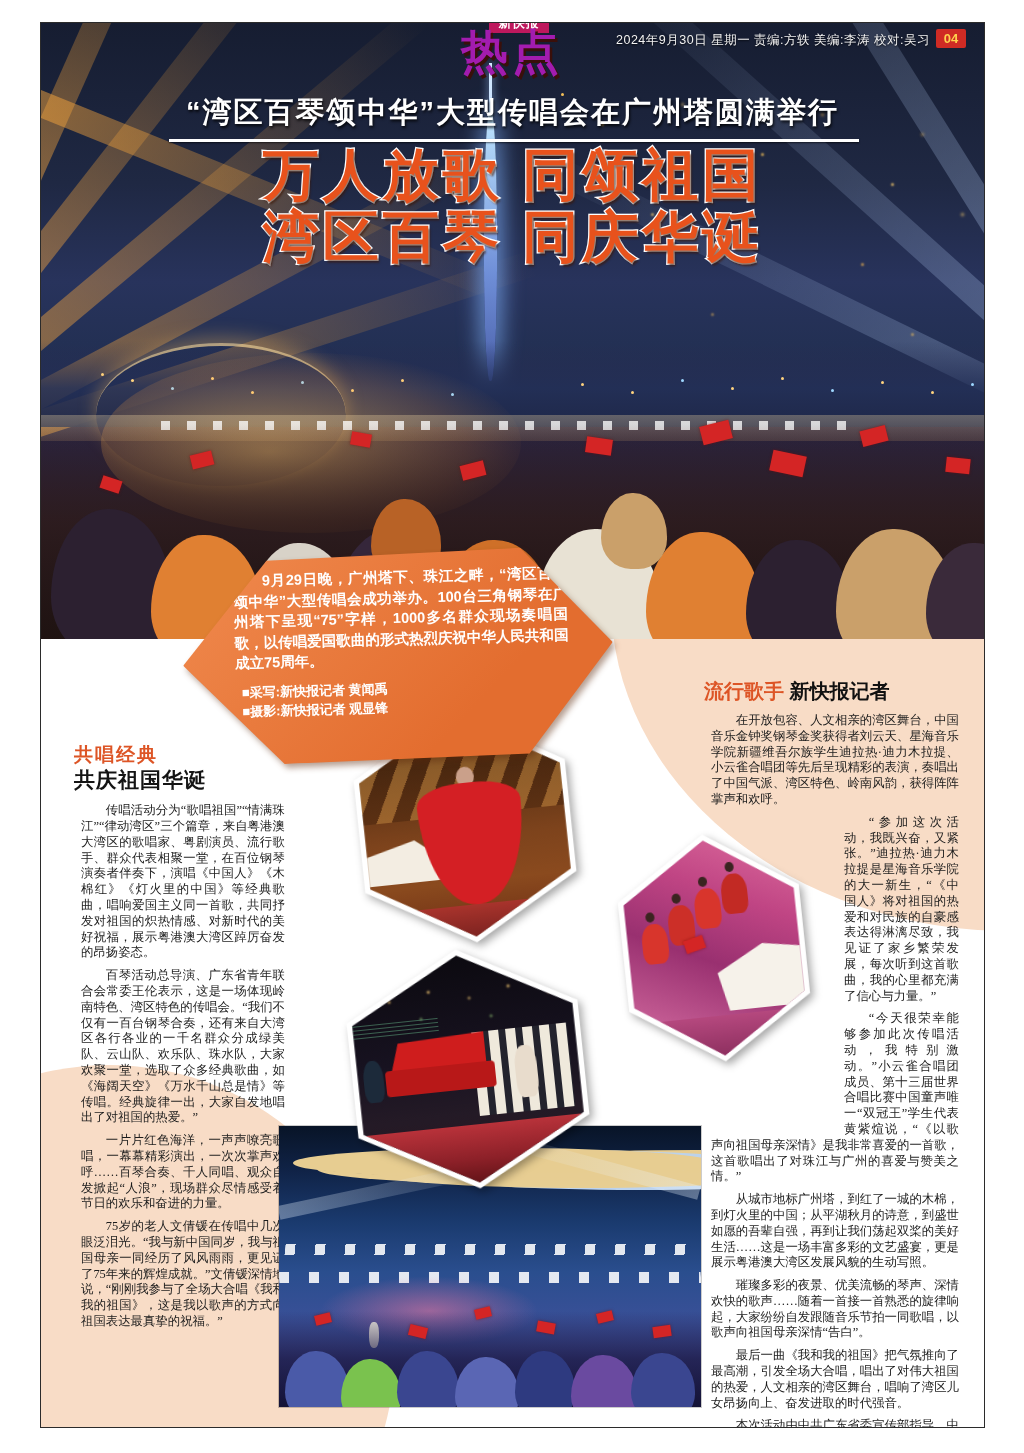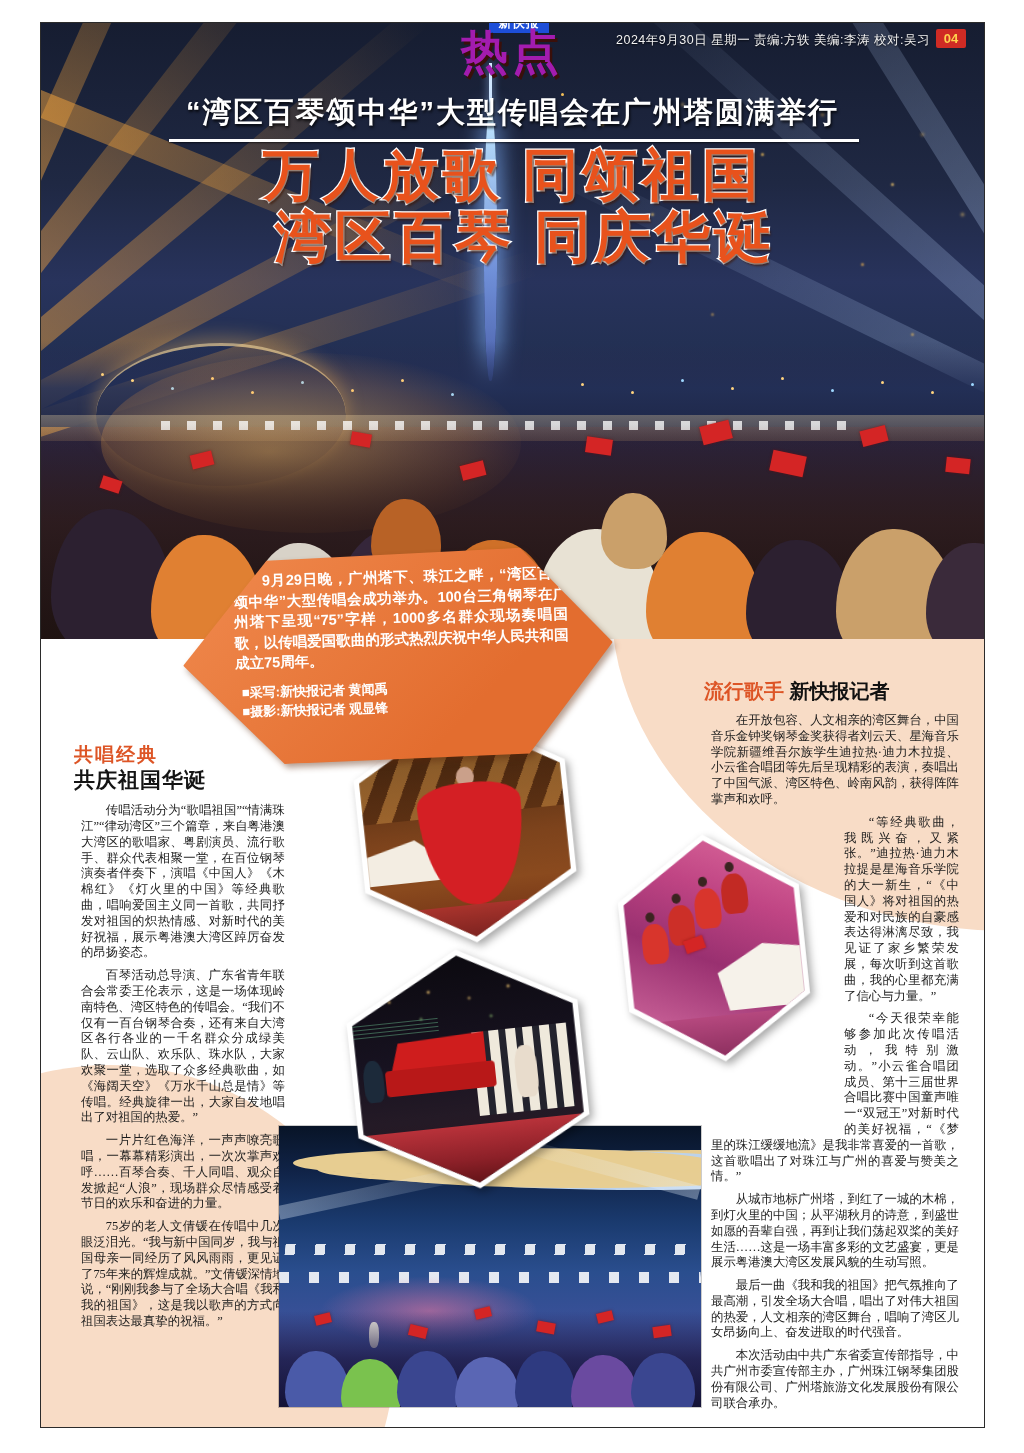--- a/index.html
+++ b/index.html
@@ -27,40 +27,40 @@
   .stageband{position:absolute;left:0;top:392px;width:100%;height:26px;
              background:linear-gradient(180deg,rgba(255,226,170,.30),rgba(255,200,120,.16));}
   .pianorow{position:absolute;left:120px;top:398px;width:700px;height:9px;opacity:.85;
             background:repeating-linear-gradient(90deg,rgba(255,255,255,.9) 0 9px,rgba(255,255,255,0) 9px 26px);}
   .dotset{position:absolute;width:3px;height:3px;border-radius:50%;}
   .crowdband{position:absolute;left:0;bottom:0;width:100%;height:215px;
              background:linear-gradient(180deg,rgba(40,26,26,0),rgba(44,26,24,.72) 45%,rgba(30,18,16,.92));}
   .blob{position:absolute;border-radius:48% 52% 44% 46%/60% 58% 40% 42%;}
   .flag{position:absolute;background:#d42525;transform:rotate(-14deg);box-shadow:0 0 3px rgba(120,10,10,.6);}
   
-  .masthead-badge{position:absolute;left:448px;top:-10px;width:60px;height:20px;background:#1d4ed8;
+  .masthead-badge{position:absolute;left:448px;top:-10px;width:60px;height:20px;background:#be185d;
                   color:#fff;font:bold 12.5px/20px "Liberation Sans",sans-serif;text-align:center;letter-spacing:1px;z-index:6;}
   .section-title{position:absolute;left:420px;top:6px;font:bold 47px/1 "Liberation Serif",serif;color:#a21caf;
                  letter-spacing:4px;text-shadow:2.5px 2.5px 0 #3a0f0a;z-index:6;}
   .dateline{position:absolute;right:54px;top:9px;color:#f2f2f2;font:12.5px/16px "Liberation Sans",sans-serif;
             letter-spacing:.5px;text-shadow:0 1px 2px rgba(0,0,0,.8);z-index:6;}
   .pagenum{position:absolute;right:18px;top:6px;width:30px;height:19px;background:#cf2b24;color:#ffd34d;
            font:bold 13px/19px "Liberation Sans",sans-serif;text-align:center;border-radius:2px;z-index:6;}
   
   .kicker{position:absolute;left:0;top:74px;width:100%;text-align:center;color:#ffffff;
           font:bold 29px/1.1 "Liberation Sans",sans-serif;letter-spacing:2px;
           text-shadow:1px 2px 3px rgba(0,0,0,.85);z-index:5;}
   .kicker-rule{position:absolute;left:128px;top:116px;width:690px;height:2.5px;background:#fff;z-index:5;
                box-shadow:0 1px 2px rgba(0,0,0,.6);}
   .headline{position:absolute;left:0;width:100%;text-align:center;color:#e8521c;
             font:bold 56px/1 "Liberation Sans",sans-serif;letter-spacing:4px;z-index:5;
             -webkit-text-stroke:2.5px #ffffff;paint-order:stroke fill;
             text-shadow:2px 3px 2px rgba(60,20,0,.55);}
   .headline.l1{top:124px;}
-  .headline.l2{top:186px;padding-left:12px;}
+  .headline.l2{top:186px;}
   
   .cap-wrap{position:absolute;left:142px;top:528px;width:430px;height:210px;z-index:7;
             filter:drop-shadow(3px 4px 3px rgba(90,40,10,.45));}
   .cap-hex{width:100%;height:100%;transform:rotate(-1.5deg);
            clip-path:polygon(0% 52%,20% 3%,79% 0%,100% 46%,80% 98%,23% 100%);
            background:linear-gradient(135deg,#f08a4e,#e36d2f 70%);color:#fff;}
   .cap-text{padding:16px 44px 0 52px;font:bold 14.5px/20.5px "Liberation Sans",sans-serif;text-align:justify;text-indent:2em;}
   .cap-credits{padding:9px 0 0 58px;font:bold 13px/19px "Liberation Sans",sans-serif;}
   
   .article{position:absolute;z-index:3;}
@@ -184,23 +184,24 @@
     </div>
   </div>
 
   <div class="article" style="left:663px;top:656px;width:262px;">
     <div class="art-title">
       <span class="accent">流行歌手</span><span> 新快报记者</span>
     </div>
     <div class="art-body">
       <p>在开放包容、人文相亲的湾区舞台，中国音乐金钟奖钢琴金奖获得者刘云天、星海音乐学院新疆维吾尔族学生迪拉热·迪力木拉提、小云雀合唱团等先后呈现精彩的表演，奏唱出了中国气派、湾区特色、岭南风韵，获得阵阵掌声和欢呼。</p>
       <div class="hex-spacer"></div>
-      <p>“等经典歌曲，我既兴奋，又紧张。”迪拉热·迪力木拉提是星海音乐学院的大一新生，“《中国人》将对祖国的热爱和对民族的自豪感表达得淋漓尽致，我见证了家乡繁荣发展，每次听到这首歌曲，我的心里都充满了信心与力量。”</p>
-      <p>“今天很荣幸能够参加此次传唱活动，我特别激动。”小云雀合唱团成员、第十三届世界合唱比赛中国童声唯一“双冠王”对新时代的美好祝福，“《梦里的珠江缓缓地流》是我非常喜爱的一首歌，这首歌唱出了对珠江与广州的喜爱与赞美之情。”</p>
+      <p>“参加这次活动，我既兴奋，又紧张。”迪拉热·迪力木拉提是星海音乐学院的大一新生，“《中国人》将对祖国的热爱和对民族的自豪感表达得淋漓尽致，我见证了家乡繁荣发展，每次听到这首歌曲，我的心里都充满了信心与力量。”</p>
+      <p>“今天很荣幸能够参加此次传唱活动，我特别激动。”小云雀合唱团成员、第十三届世界合唱比赛中国童声唯一“双冠王”学生代表黄紫煊说，“《以歌声向祖国母亲深情》是我非常喜爱的一首歌，这首歌唱出了对珠江与广州的喜爱与赞美之情。”</p>
       <p>从城市地标广州塔，到红了一城的木棉，到灯火里的中国；从平湖秋月的诗意，到盛世如愿的吾辈自强，再到让我们荡起双桨的美好生活……这是一场丰富多彩的文艺盛宴，更是展示粤港澳大湾区发展风貌的生动写照。</p>
+      <p>璀璨多彩的夜景、优美流畅的琴声、深情欢快的歌声……随着一首接一首熟悉的旋律响起，大家纷纷自发跟随音乐节拍一同歌唱，以歌声向祖国母亲深情“告白”。</p>
       <p>最后一曲《我和我的祖国》把气氛推向了最高潮，引发全场大合唱，唱出了对伟大祖国的热爱，人文相亲的湾区舞台，唱响了湾区儿女昂扬向上、奋发进取的时代强音。</p>
       <p>本次活动由中共广东省委宣传部指导，中共广州市委宣传部主办，广州珠江钢琴集团股份有限公司、广州塔旅游文化发展股份有限公司联合承办。</p>
     </div>
   </div>
 
   <div class="hex-wrap" style="left:306px;top:686px;width:236px;height:234px;transform:rotate(-6deg);">
     <div class="hex">
       <div class="hex-in" style="background:linear-gradient(180deg,#35200f 0%,#5e3315 30%,#7d431c 55%,#8a4a1e 75%,#6e2f14 100%);">
         <div style="position:absolute;left:0;top:10px;width:100%;height:90px;opacity:.8;
              background:repeating-linear-gradient(115deg,rgba(210,150,70,.55) 0 14px,rgba(60,30,10,.5) 14px 30px);"></div>

